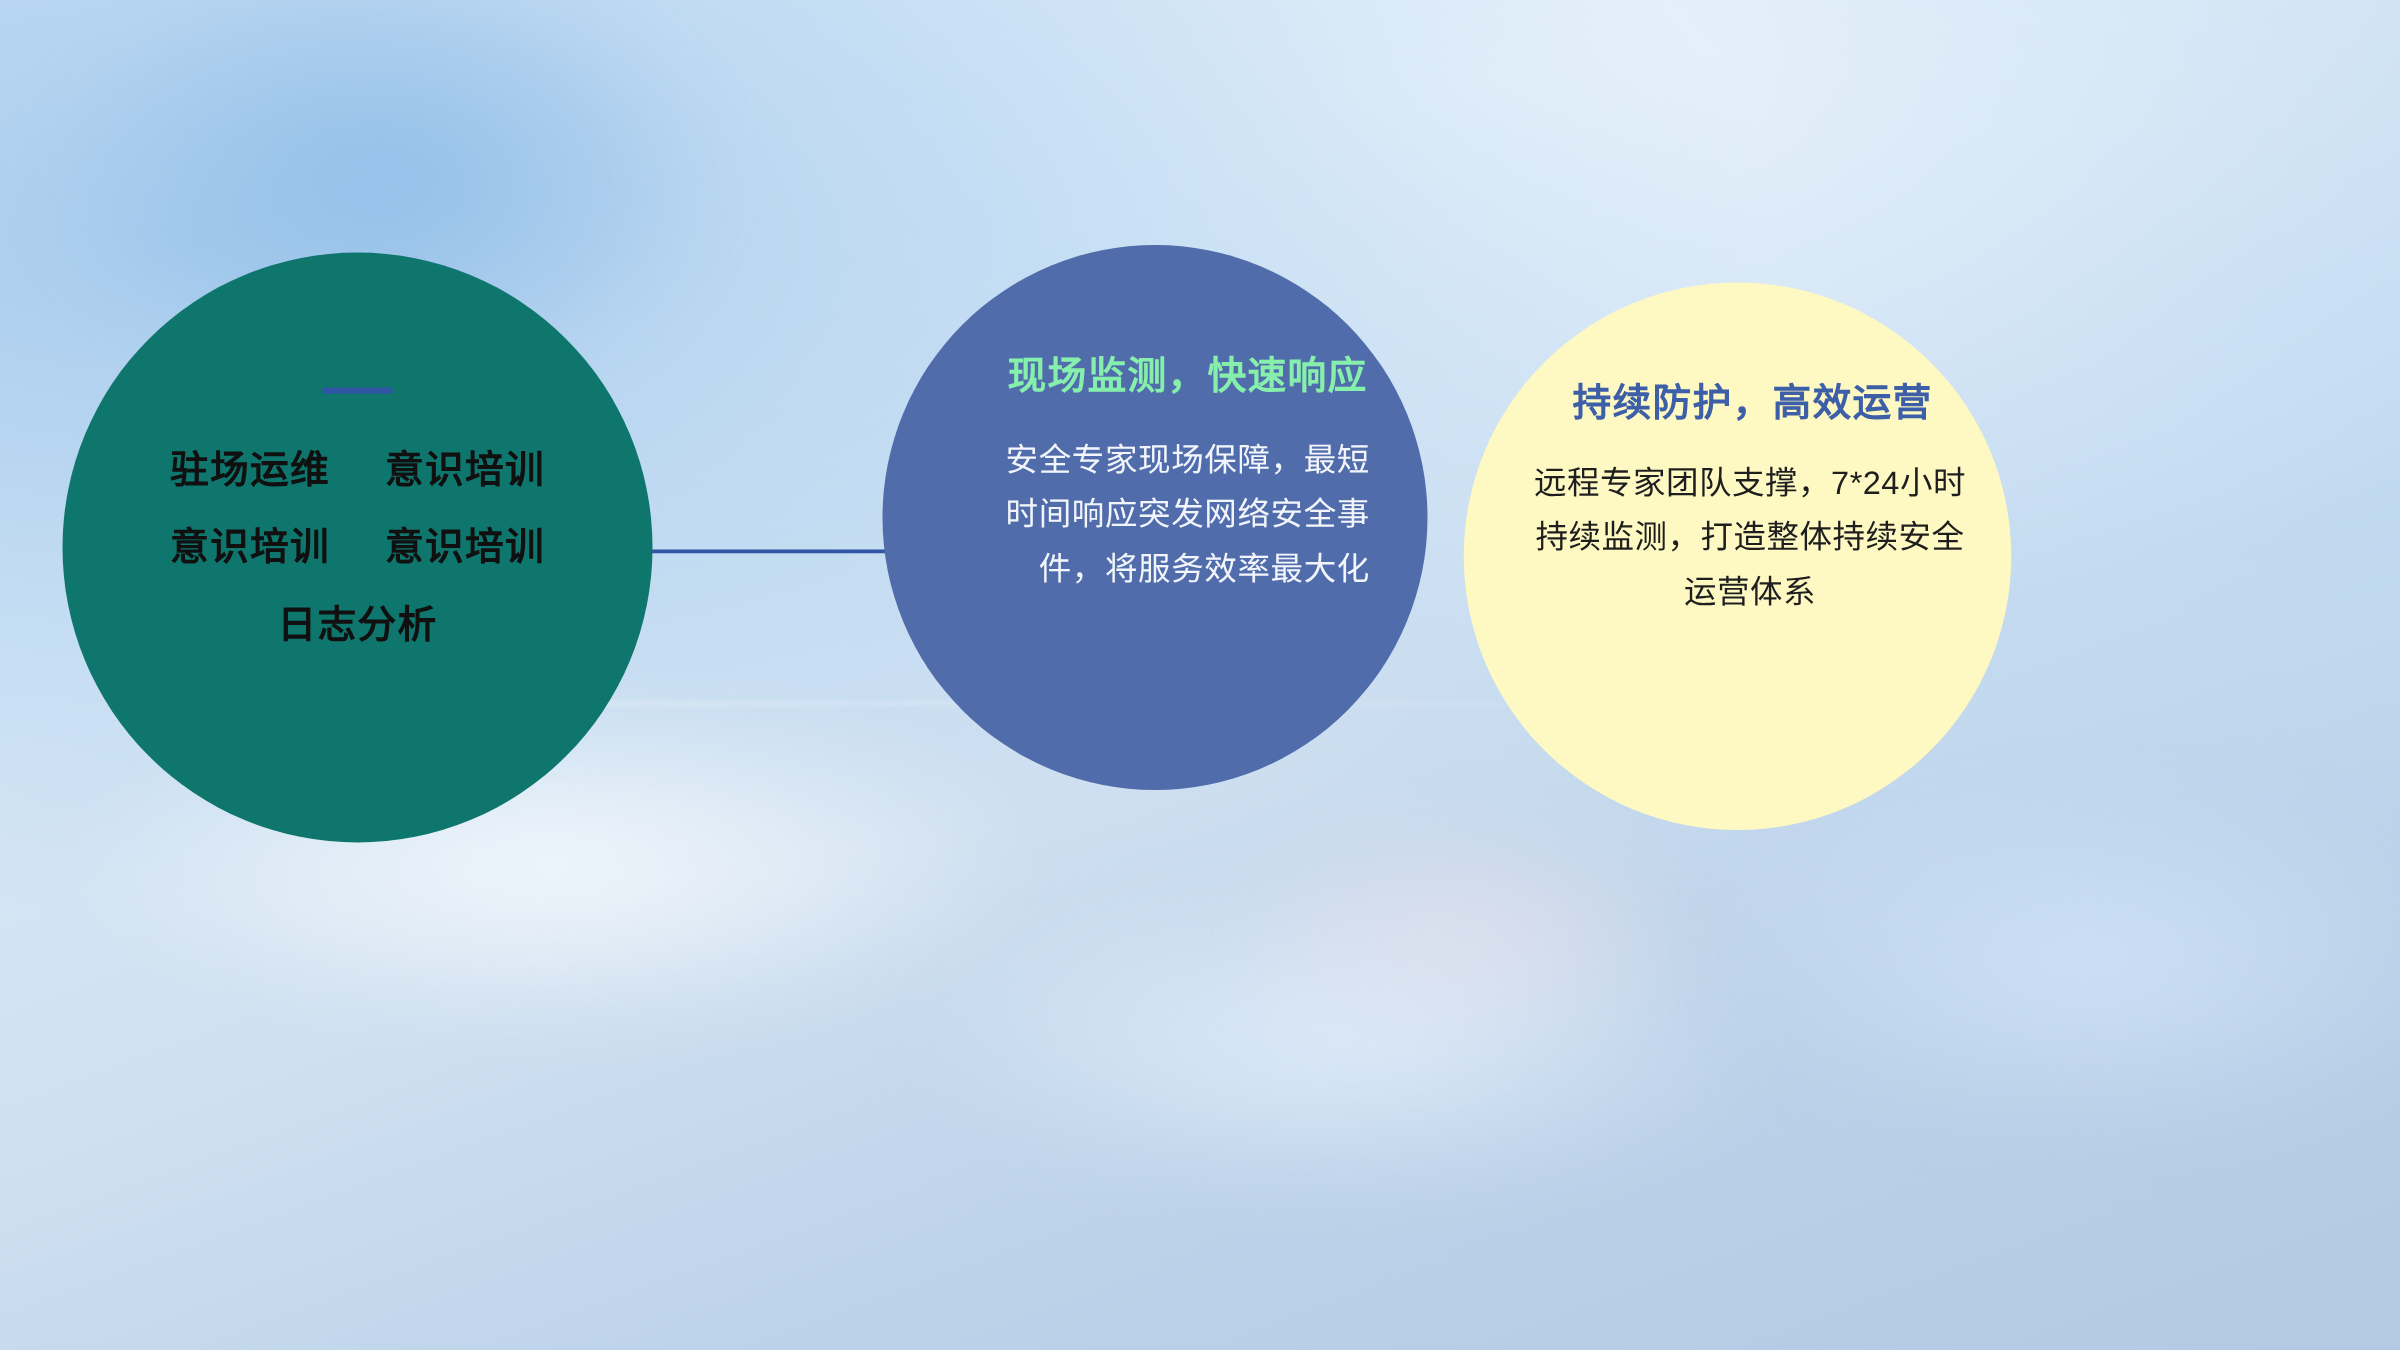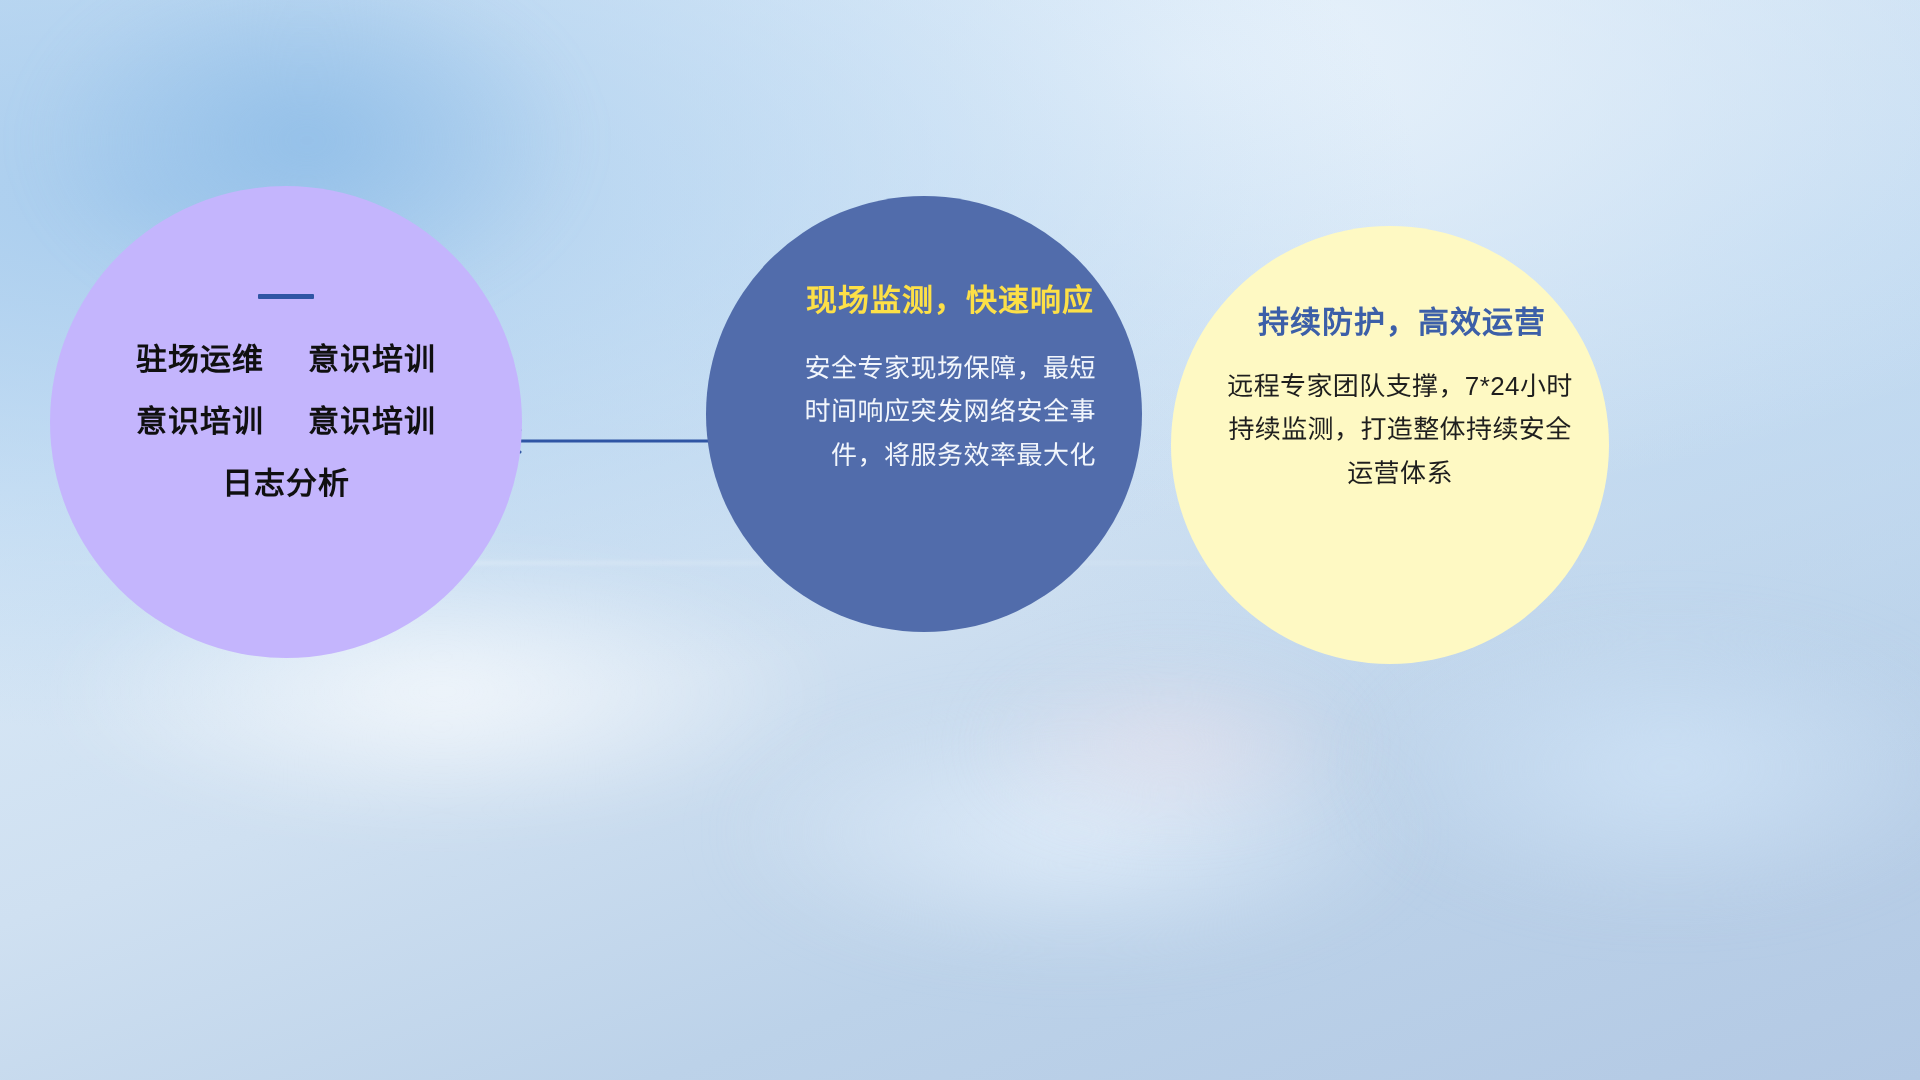--- a/index.html
+++ b/index.html
@@ -99,24 +99,24 @@
 
   
   .circle {
     position: absolute;
     border-radius: 50%;
     box-sizing: border-box;
   }
 
   .circle-left {
     left: 50px;
-    top: 186px;
+    top: 202px;
     width: 472px;
     height: 472px;
-    background: #c4b5fd;
+    background: #0f766e;
     z-index: 3;
   }
 
   .circle-mid {
     left: 706px;
     top: 196px;
     width: 436px;
     height: 436px;
     background: #516cab;
     z-index: 4;
@@ -183,21 +183,21 @@
     height: 436px;
     box-sizing: border-box;
     padding: 86px 28px 0 44px;
     display: flex;
     flex-direction: column;
     align-items: center;
   }
   .mid-title {
     font-size: 31px;
     font-weight: 700;
-    color: #fde047;
+    color: #86efac;
     letter-spacing: 1px;
     white-space: nowrap;
     line-height: 1.2;
     transform: translateX(18px);
   }
   .mid-body {
     margin-top: 28px;
     width: 292px;
     font-size: 26px;
     font-weight: 400;

